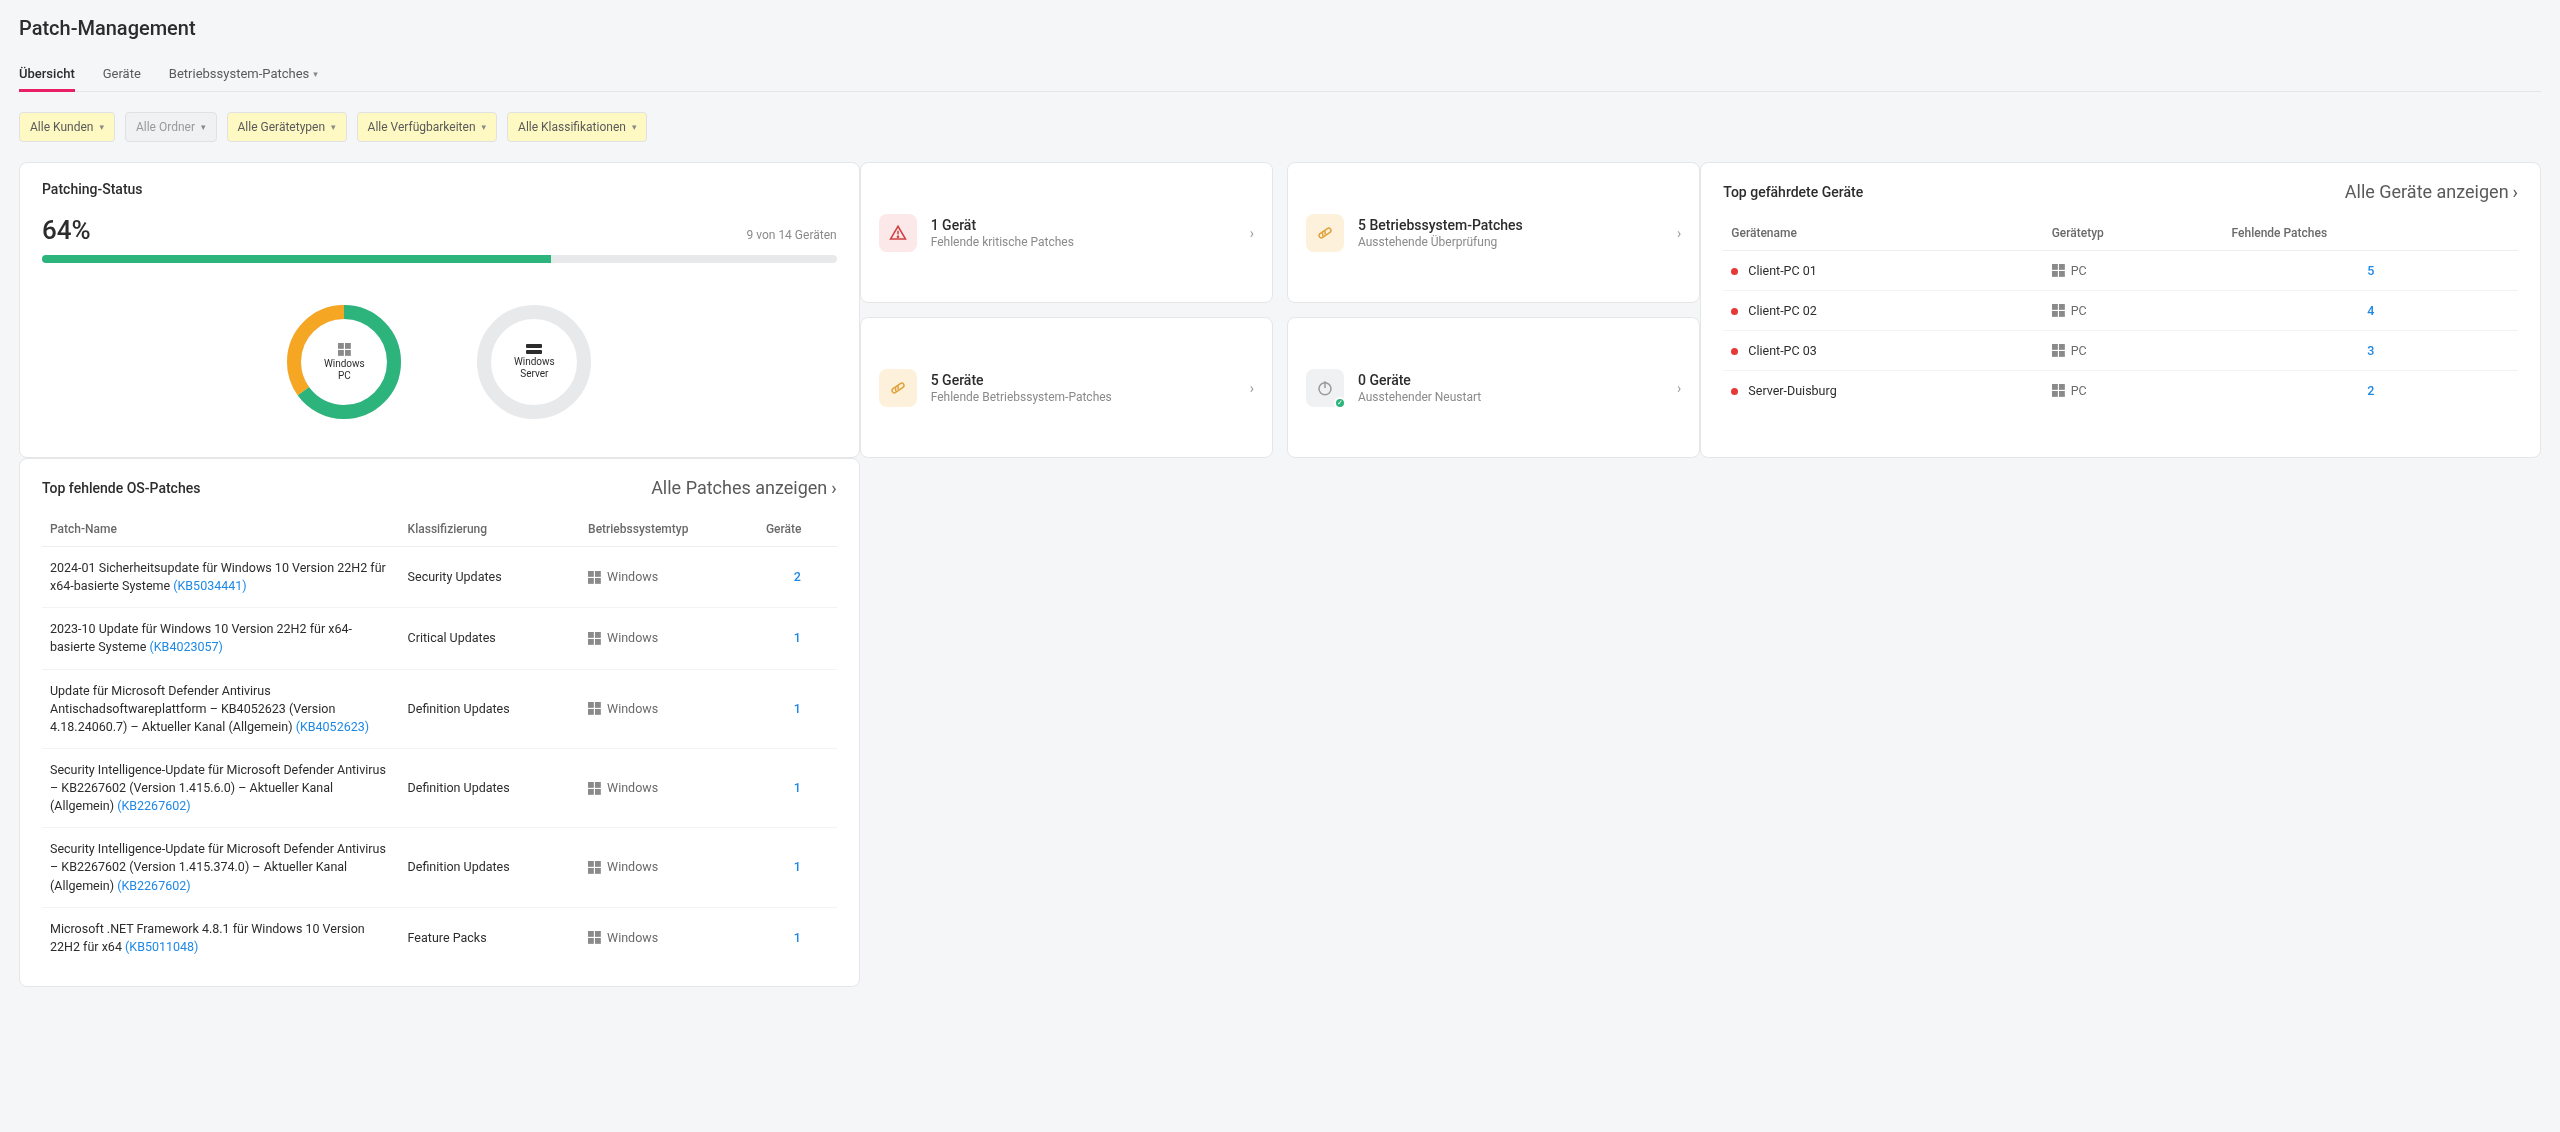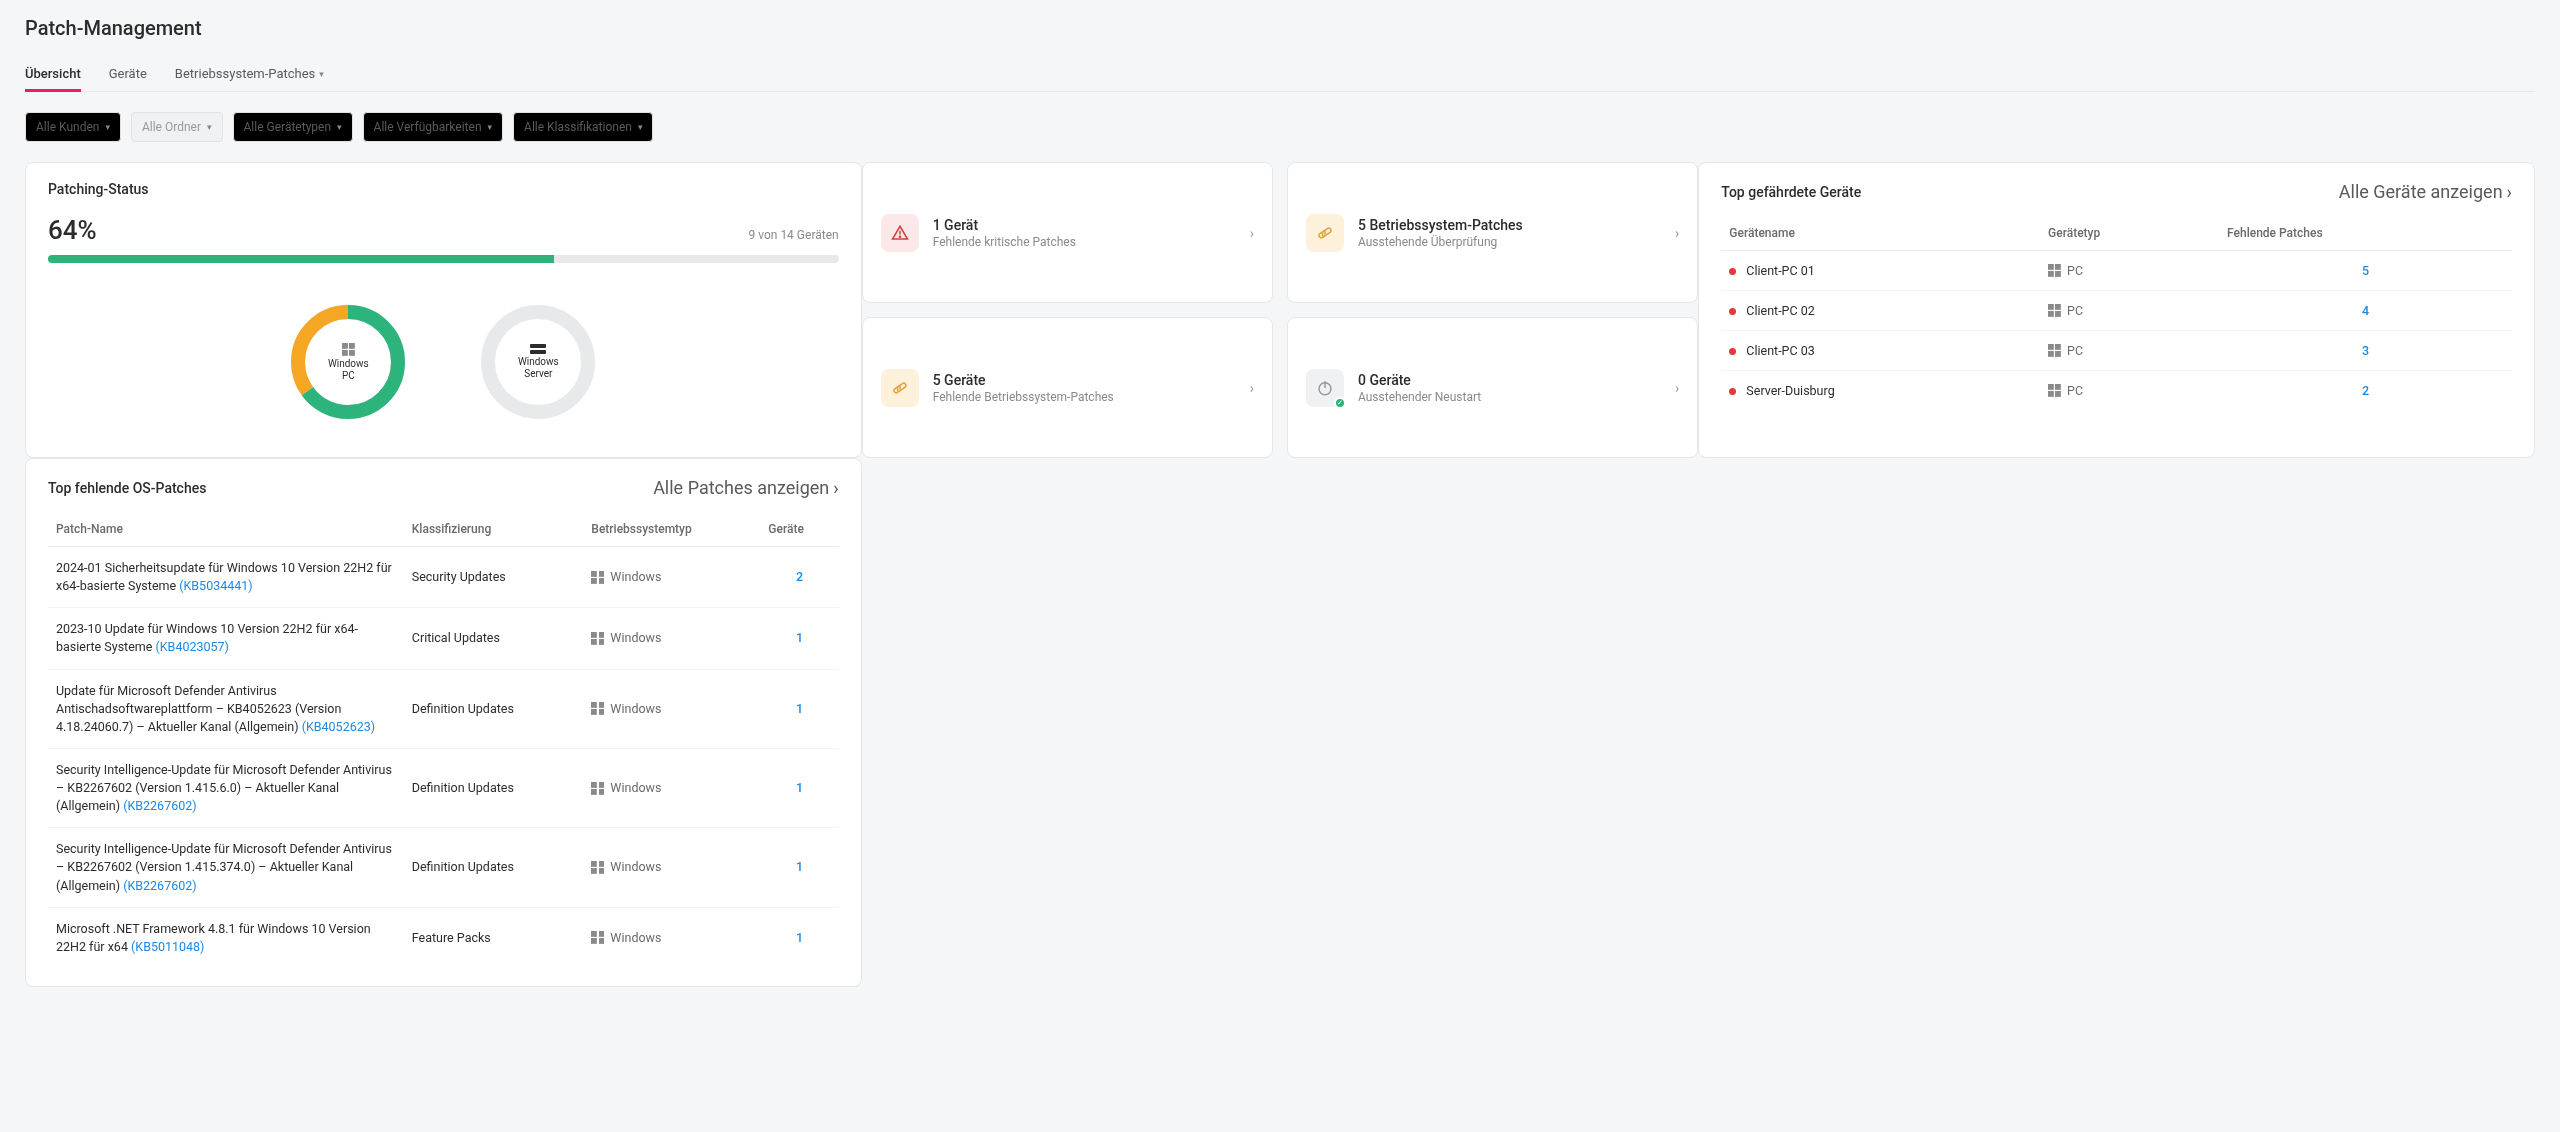--- a/index.html
+++ b/index.html
@@ -1,24 +1,24 @@
 <!DOCTYPE html>
 <html><head>
 <meta charset="utf-8">
 <style>
 * { margin: 0; padding: 0; box-sizing: border-box; font-family: -apple-system, BlinkMacSystemFont, "Segoe UI", Roboto, sans-serif; }
 body { background: #f5f6f7; color: #2c2c2c; font-size: 13px; }
-.page { padding: 16px 25px; }
+.page { padding: 16px 19px; }
 .page-title { font-size: 20px; font-weight: 500; color: #2c2c2c; margin-bottom: 16px; }
 .tabs { display: flex; gap: 28px; border-bottom: 1px solid #e5e6e8; margin-bottom: 20px; }
 .tab { padding: 10px 0; cursor: pointer; color: #5a5a5a; font-size: 13px; position: relative; display: flex; align-items: center; gap: 4px; }
 .tab.active { color: #2c2c2c; font-weight: 500; }
 .tab.active::after { content: ""; position: absolute; bottom: -1px; left: 0; right: 0; height: 3px; background: #e91e63; }
 .filters { display: flex; gap: 10px; margin-bottom: 20px; }
-.filter { background: #000000; border: 1px solid #e0e1e3; border-radius: 4px; padding: 7px 10px; display: flex; align-items: center; gap: 6px; font-size: 12px; color: #5a5a5a; cursor: pointer; }
+.filter { background: #fef9c3; border: 1px solid #e0e1e3; border-radius: 4px; padding: 7px 10px; display: flex; align-items: center; gap: 6px; font-size: 12px; color: #5a5a5a; cursor: pointer; }
 .filter.disabled { background: #f0f1f2; color: #9a9a9a; }
 .chev { font-size: 9px; color: #888; }
 .grid { display: grid; grid-template-columns: 1fr 1fr 1fr; }
 .card { background: #fff; border: 1px solid #e5e6e8; border-radius: 8px; padding: 18px 22px; }
 .card-title { font-size: 14px; font-weight: 500; margin-bottom: 18px; color: #2c2c2c; }
 .status-head { display: flex; justify-content: space-between; align-items: baseline; margin: 8px 0 10px; text-align: right; }
 .pct { font-size: 26px; font-weight: 500; }
 .meta-txt { font-size: 12px; color: #8a8a8a; }
 .bar { height: 8px; background: #e8e9eb; border-radius: 4px; overflow: hidden; margin-bottom: 28px; }
 .bar-fill { height: 100%; background: #2db47c; }

